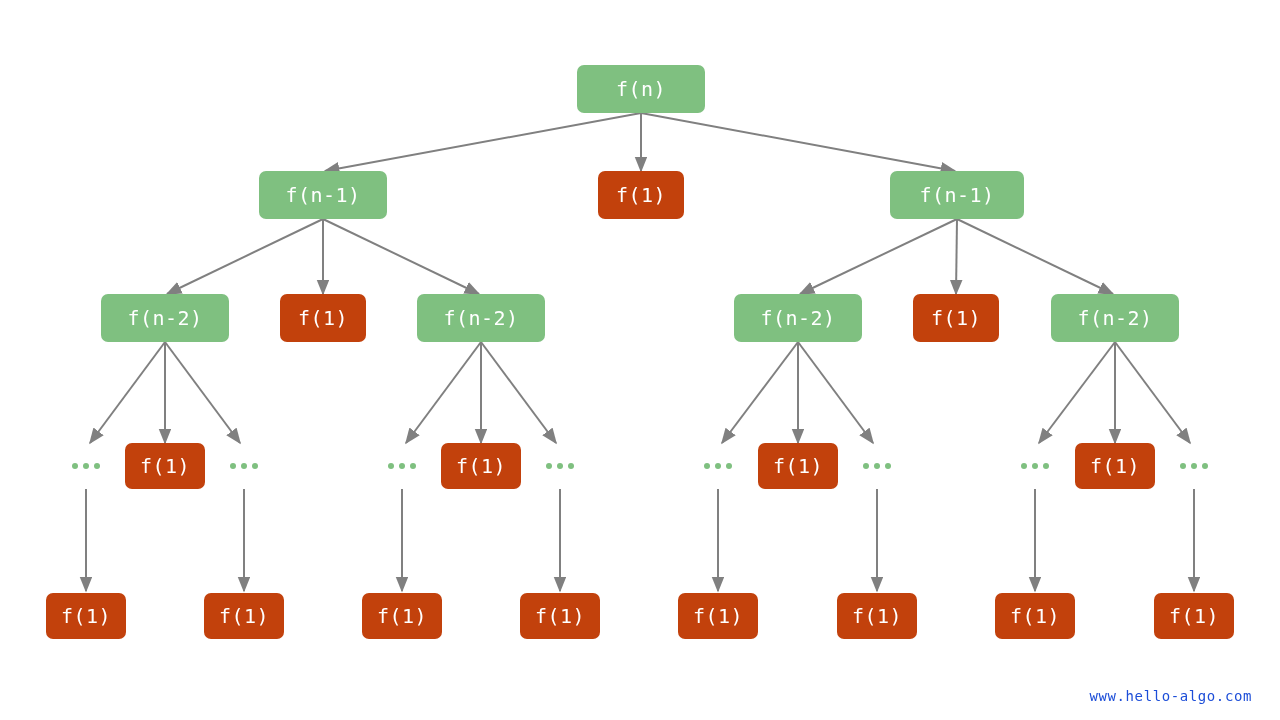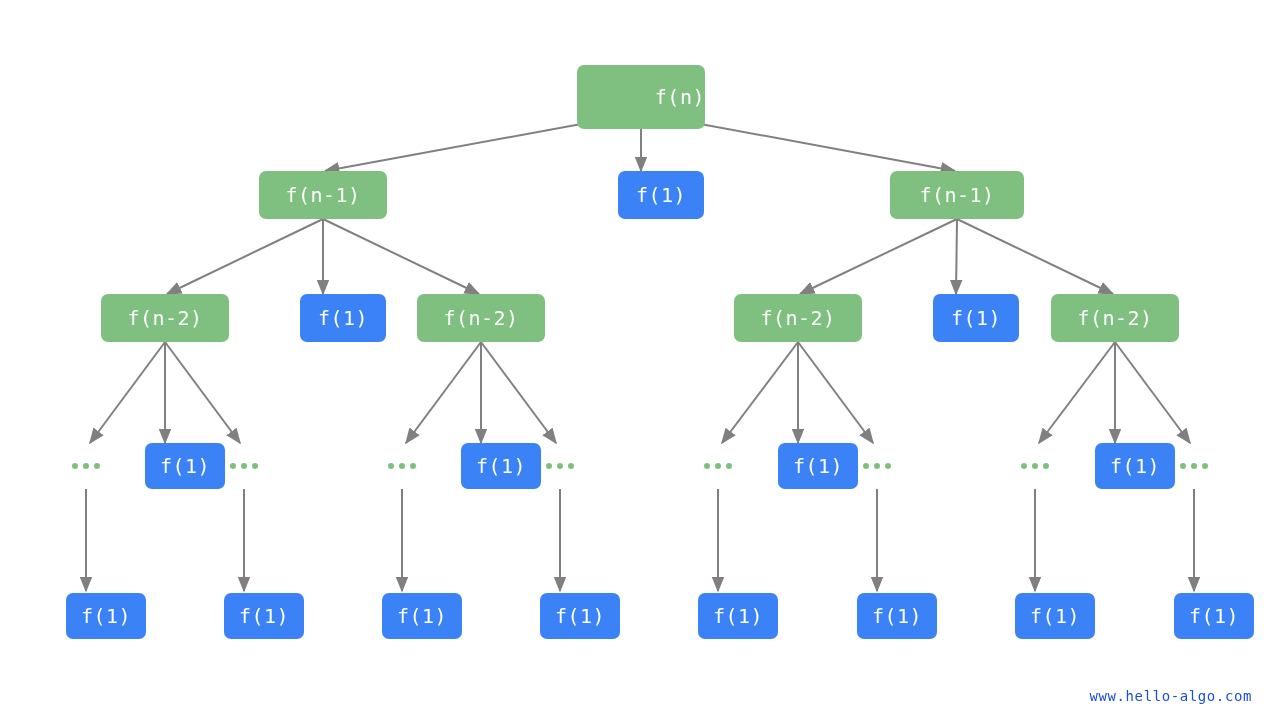--- a/index.html
+++ b/index.html
@@ -35,21 +35,21 @@
     border-radius: 7px;
     color: #ffffff;
     font-family: "DejaVu Sans Mono", "Liberation Mono", monospace;
     font-size: 20px;
     letter-spacing: 0.5px;
     line-height: 1;
     white-space: nowrap;
     user-select: none;
   }
   .node.green { background: #7FC080; }
-  .node.teal  { background: #3b82f6; margin-left: 20px; }
+  .node.teal  { background: #c2410c; }
   .ellipsis {
     position: absolute;
     display: flex;
     align-items: center;
     justify-content: center;
     gap: 5px;
     user-select: none;
   }
   .ellipsis i {
     display: block;
@@ -107,21 +107,21 @@
         <line x1="402" y1="489" x2="402" y2="591" stroke="#808080" stroke-width="2" marker-end="url(#arrowhead)"></line>
         <line x1="560" y1="489" x2="560" y2="591" stroke="#808080" stroke-width="2" marker-end="url(#arrowhead)"></line>
         <line x1="718" y1="489" x2="718" y2="591" stroke="#808080" stroke-width="2" marker-end="url(#arrowhead)"></line>
         <line x1="877" y1="489" x2="877" y2="591" stroke="#808080" stroke-width="2" marker-end="url(#arrowhead)"></line>
         <line x1="1035" y1="489" x2="1035" y2="591" stroke="#808080" stroke-width="2" marker-end="url(#arrowhead)"></line>
         <line x1="1194" y1="489" x2="1194" y2="591" stroke="#808080" stroke-width="2" marker-end="url(#arrowhead)"></line>
       </g>
   </svg>
 
   <div id="nodes-layer">
-      <div class="node green" style="left: 577px; top: 65px; width: 128px; height: 64px; justify-content: flex-end;">
+      <div class="node green" style="left: 577px; top: 65px; width: 128px; height: 48px;">
         <span>f(n)</span>
       </div>
       <div class="node green" style="left: 259px; top: 171px; width: 128px; height: 48px;">
         <span>f(n-1)</span>
       </div>
       <div class="node teal" style="left: 598px; top: 171px; width: 86px; height: 48px;">
         <span>f(1)</span>
       </div>
       <div class="node green" style="left: 890px; top: 171px; width: 134px; height: 48px;">
         <span>f(n-1)</span>

